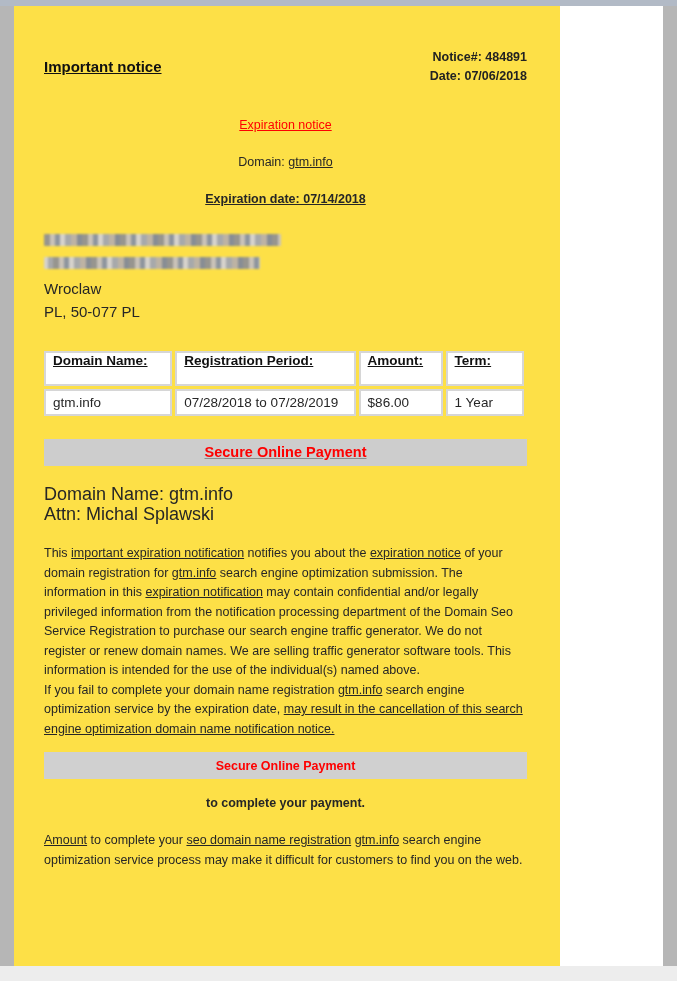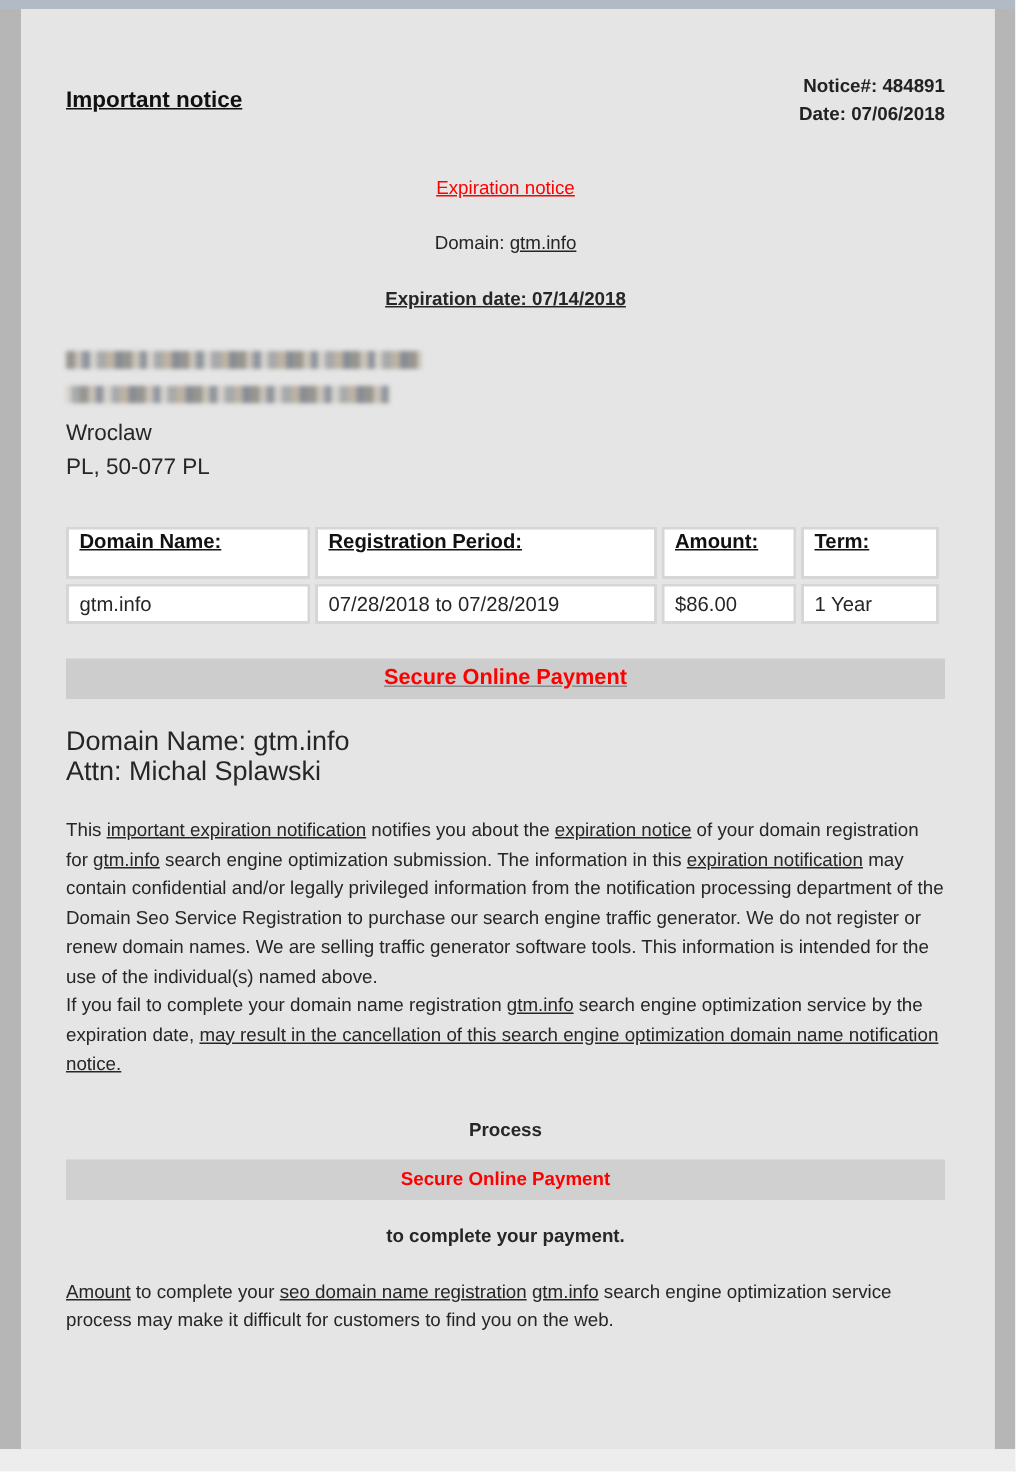--- a/index.html
+++ b/index.html
@@ -8,21 +8,21 @@
     font-family:"Liberation Sans", sans-serif;
     color:#262626;
     width:677px;
   }
   .frame { position:relative; width:677px; height:981px; background:#ffffff; overflow:hidden; }
   .topbar { position:absolute; top:0; left:0; width:677px; height:6px; background:#b2bac6; }
   .sidestrip { position:absolute; top:6px; width:14px; height:960px; background:#b6b6b6; }
   .sidestrip.left { left:0; } .sidestrip.right { right:0; }
   .bottombar { position:absolute; bottom:0; left:0; width:677px; height:15px; background:#ededed; }
 
-  .page { position:absolute; top:6px; left:14px; width:649px; height:960px; background:#e5e5e5; padding:42px 33px 0 30px; overflow:hidden; }
+  .page { position:absolute; top:6px; left:14px; width:546px; height:960px; background:#fde047; padding:42px 33px 0 30px; overflow:hidden; }
 
   .u { text-decoration:underline; }
 
   
   .header-row { display:flex; justify-content:space-between; align-items:flex-start; }
   .doc-title { font-size:15px; font-weight:bold; text-decoration:underline; margin-top:10px; color:#111; }
   .notice-meta { text-align:right; font-weight:bold; font-size:12.5px; line-height:19px; color:#222; }
 
   .center { text-align:center; }
   .small { font-size:12.5px; }
@@ -118,21 +118,20 @@
     </div>
 
     <div class="detail-lines">
       <div>Domain Name: gtm.info</div>
       <div>Attn: Michal Splawski</div>
     </div>
 
     <div class="body-para"><span>This </span><span class="u">important expiration notification</span><span> notifies you about the </span><span class="u">expiration notice</span><span> of your domain registration for </span><span class="u">gtm.info</span><span> search engine optimization submission. The information in this </span><span class="u">expiration notification</span><span> may contain confidential and/or legally privileged information from the notification processing department of the Domain Seo Service Registration to purchase our search engine traffic generator. We do not register or renew domain names. We are selling traffic generator software tools. This information is intended for the use of the individual(s) named above.
 </span><span>If you fail to complete your domain name registration </span><span class="u">gtm.info</span><span> search engine optimization service by the expiration date, </span><span class="u">may result in the cancellation of this search engine optimization domain name notification notice.</span></div>
 
-    <div class="center process-head">Process</div>
 
     <div class="banner2">
       <span class="pay-link2">Secure Online Payment</span>
     </div>
 
     <div class="center complete-line">to complete your payment.</div>
 
     <div class="fail-para"><span class="u">Amount</span><span> to complete your </span><span class="u">seo domain name registration</span><span> </span><span class="u">gtm.info</span><span> search engine optimization service process may make it difficult for customers to find you on the web.</span></div>
 
 

